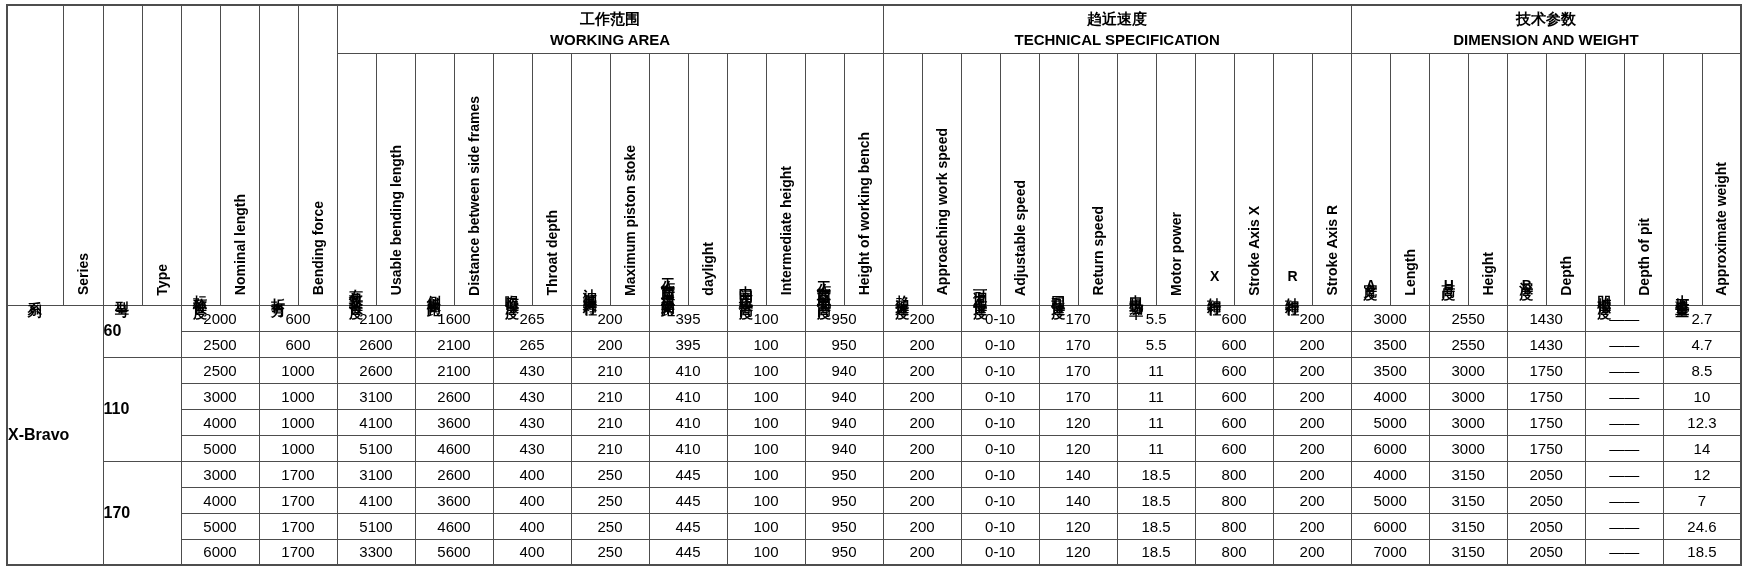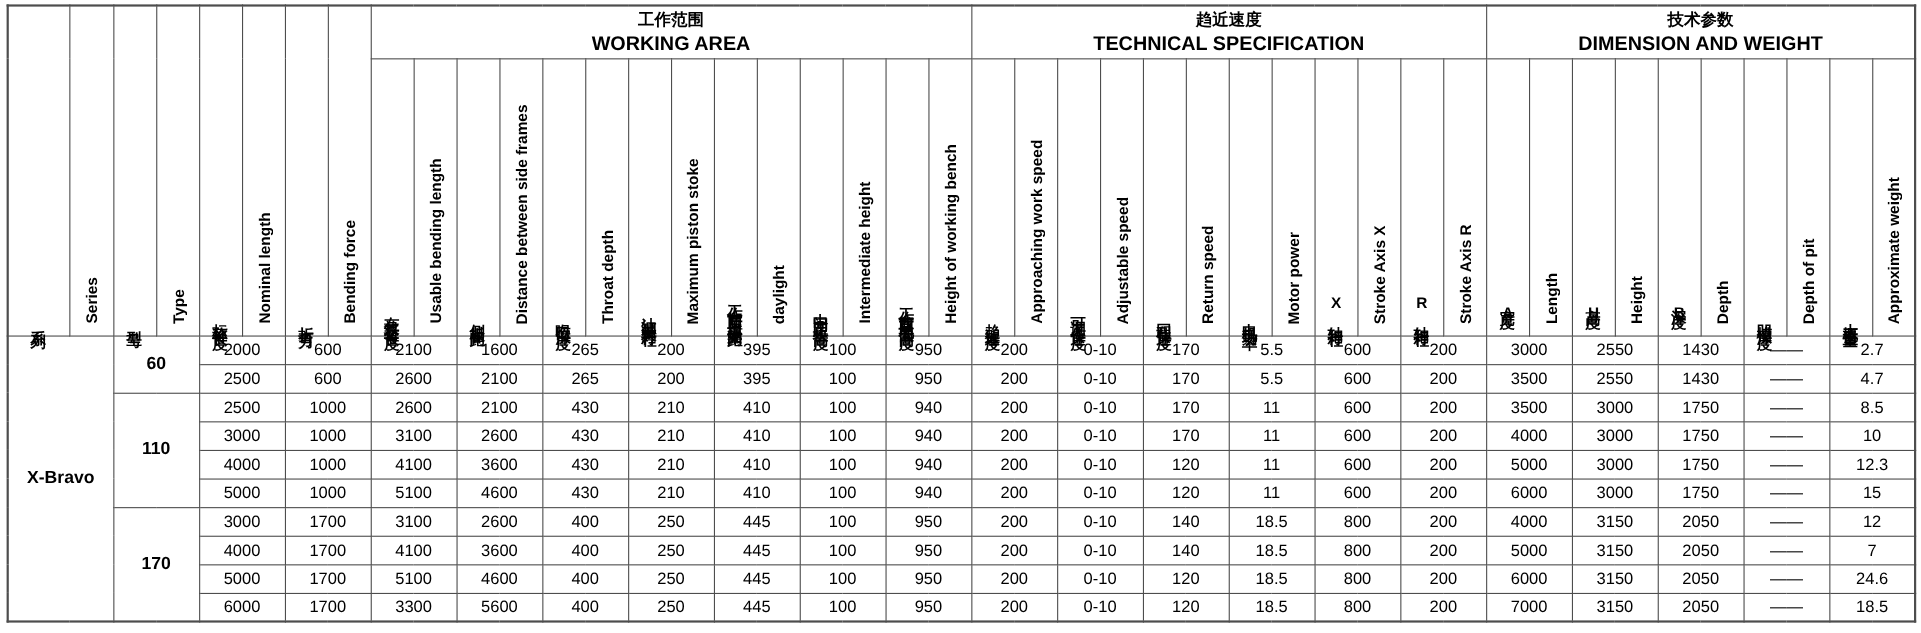--- a/index.html
+++ b/index.html
@@ -56,29 +56,29 @@
     font-weight: bold;
     white-space: nowrap;
   }
   th.group {
     text-align: center;
     vertical-align: middle;
     font-weight: bold;
     margin-top: 14px;
   }
   th.group .gcn { font-size: 15px; line-height: 21px; }
-  th.group .gen { font-size: 18px; line-height: 21px; }
+  th.group .gen { font-size: 15px; line-height: 21px; }
 
   td.val {
     text-align: center;
     vertical-align: middle;
     font-size: 15px;
   }
   td.series, td.type {
-    text-align: center;
+    text-align: left;
     vertical-align: middle;
     font-weight: bold;
     font-size: 16px;
   }
 </style>
 </head>
 <body>
 
 <div class="sheet">
   <table class="spec">
@@ -317,21 +317,21 @@
         <td colspan="2" class="val">200</td>
         <td colspan="2" class="val">0-10</td>
         <td colspan="2" class="val">120</td>
         <td colspan="2" class="val">11</td>
         <td colspan="2" class="val">600</td>
         <td colspan="2" class="val">200</td>
         <td colspan="2" class="val">6000</td>
         <td colspan="2" class="val">3000</td>
         <td colspan="2" class="val">1750</td>
         <td colspan="2" class="val">——</td>
-        <td colspan="2" class="val">15</td>
+        <td colspan="2" class="val">14</td>
       </tr>
       <tr>
         <td colspan="2" rowspan="4" class="type">170</td>
         <td colspan="2" class="val">3000</td>
         <td colspan="2" class="val">1700</td>
         <td colspan="2" class="val">3100</td>
         <td colspan="2" class="val">2600</td>
         <td colspan="2" class="val">400</td>
         <td colspan="2" class="val">250</td>
         <td colspan="2" class="val">445</td>

